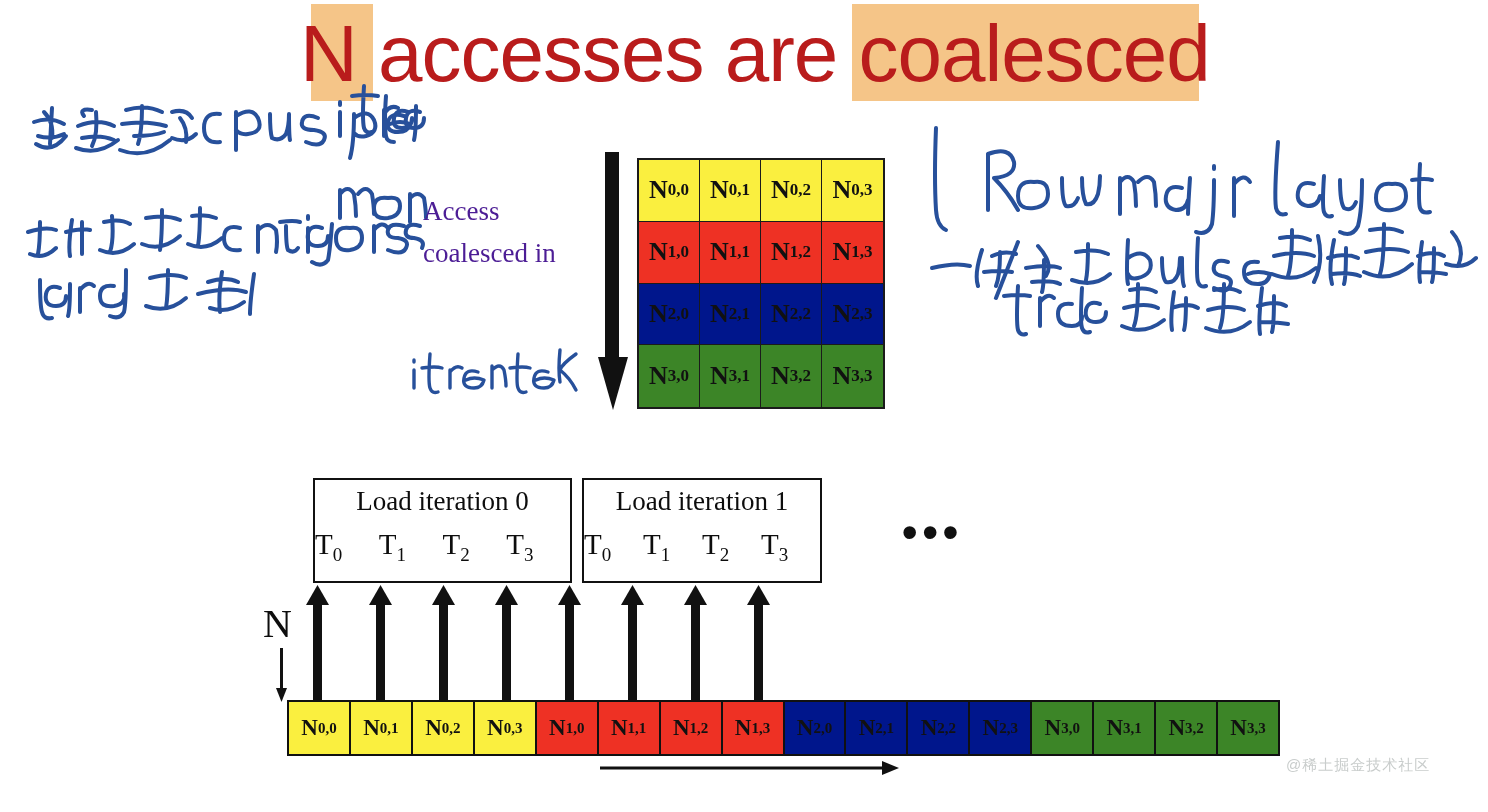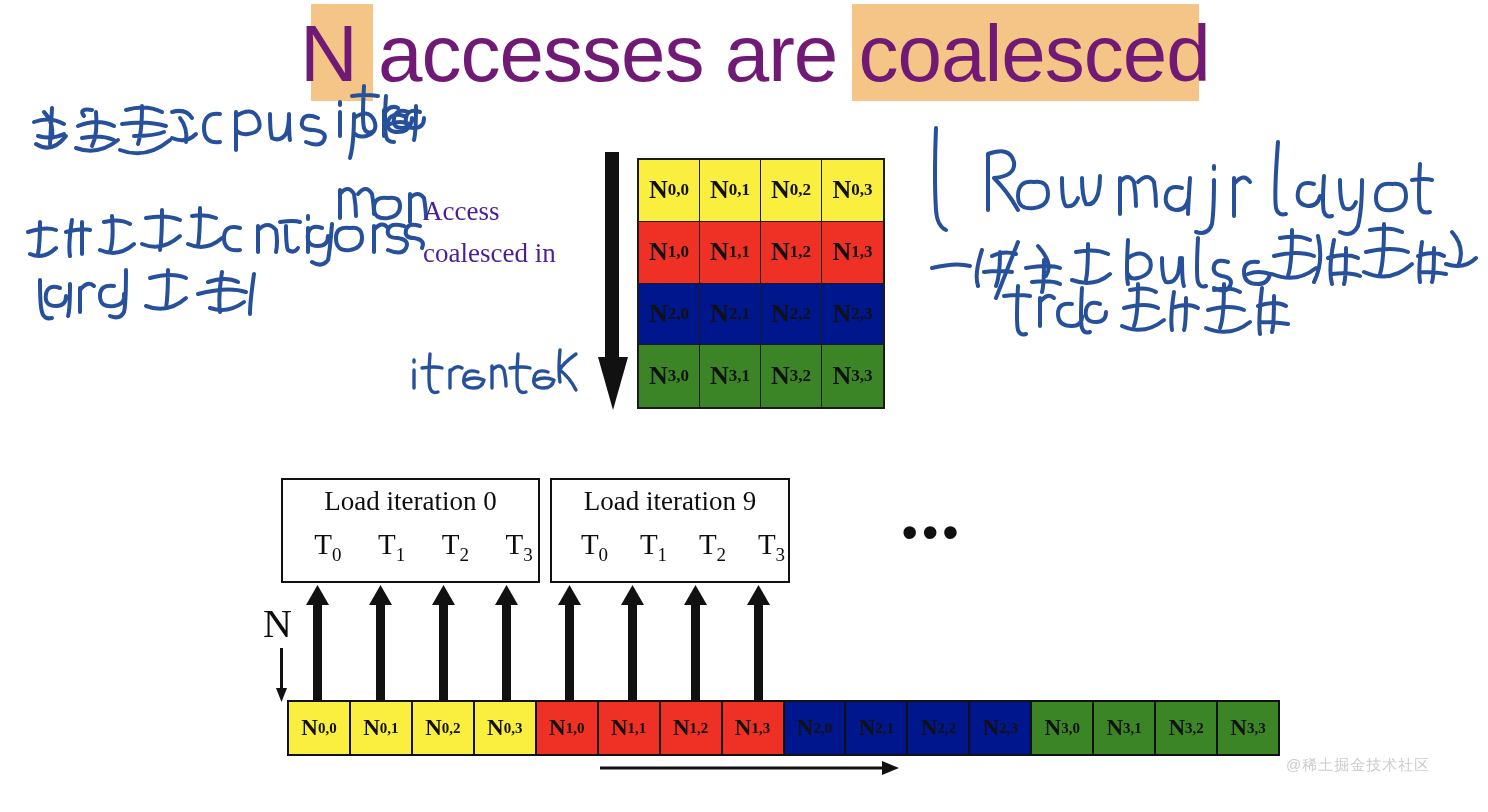--- a/index.html
+++ b/index.html
@@ -14,21 +14,21 @@
   .abs{position:absolute;}
 
   
   #title-bar{left:0;top:0;width:1488px;height:110px;}
   .hl{position:absolute;background:#F5C588;}
   #hl-left{left:311px;top:4px;width:62px;height:97px;}
   #hl-right{left:852px;top:4px;width:347px;height:97px;}
   #title-text{
     position:absolute;left:300px;top:6px;width:960px;height:96px;
     font-family:"Liberation Sans", sans-serif;
-    font-size:80px;font-weight:400;color:#701a75;
+    font-size:80px;font-weight:400;color:#b91c1c;
     letter-spacing:-1px;line-height:96px;white-space:nowrap;
   }
 
   
   #matrix{left:637px;top:158px;width:248px;height:251px;
           border:2px solid #1b1b1b;box-sizing:border-box;
           display:grid;grid-template-columns:repeat(4,1fr);grid-template-rows:repeat(4,1fr);}
   .mcell{
     border-right:1.5px solid #1b1b1b;border-bottom:1.5px solid #1b1b1b;
     box-sizing:border-box;display:flex;align-items:center;justify-content:center;
@@ -48,29 +48,30 @@
   
   #access-text{
     left:423px;top:190px;width:180px;
     font-family:"Liberation Serif", serif;font-size:27px;line-height:42px;color:#4c1d95;
   }
 
   
   .loadbox{
     border:2.5px solid #111;box-sizing:border-box;background:#fff;
     font-family:"Liberation Serif", serif;
+    margin-left:32px;
   }
   #loadbox0{left:281px;top:478px;width:259px;height:105px;}
   #loadbox1{left:550px;top:478px;width:240px;height:105px;}
   .loadtitle{
     position:absolute;left:0;top:6px;width:100%;text-align:center;
     font-size:27px;color:#0d0d0d;
   }
   .trow{position:absolute;left:0;top:48px;width:100%;display:flex;}
-  .tcell{flex:1;text-align:center;font-size:29px;color:#0d0d0d;padding-left:26px;}
+  .tcell{flex:1;font-size:29px;color:#0d0d0d;}
   .tcell sub{font-size:19px;}
 
   
   #ellipsis{left:902px;top:512px;width:60px;height:40px;
     font-size:44px;font-weight:700;color:#101010;letter-spacing:5px;
     font-family:"Liberation Sans", sans-serif;line-height:40px;}
 
   
   #n-label{left:263px;top:600px;font-family:"Liberation Serif", serif;
            font-size:40px;color:#0d0d0d;}
@@ -263,21 +264,21 @@
   <div class="abs loadbox" id="loadbox0">
     <div class="loadtitle">Load iteration 0</div>
     <div class="trow" id="threads0">
         <div class="tcell">T<sub>0</sub></div>
         <div class="tcell">T<sub>1</sub></div>
         <div class="tcell">T<sub>2</sub></div>
         <div class="tcell">T<sub>3</sub></div>
       </div>
   </div>
   <div class="abs loadbox" id="loadbox1">
-    <div class="loadtitle">Load iteration 9</div>
+    <div class="loadtitle">Load iteration 1</div>
     <div class="trow" id="threads1">
         <div class="tcell">T<sub>0</sub></div>
         <div class="tcell">T<sub>1</sub></div>
         <div class="tcell">T<sub>2</sub></div>
         <div class="tcell">T<sub>3</sub></div>
       </div>
   </div>
 
   <div class="abs" id="ellipsis">•••</div>
 

